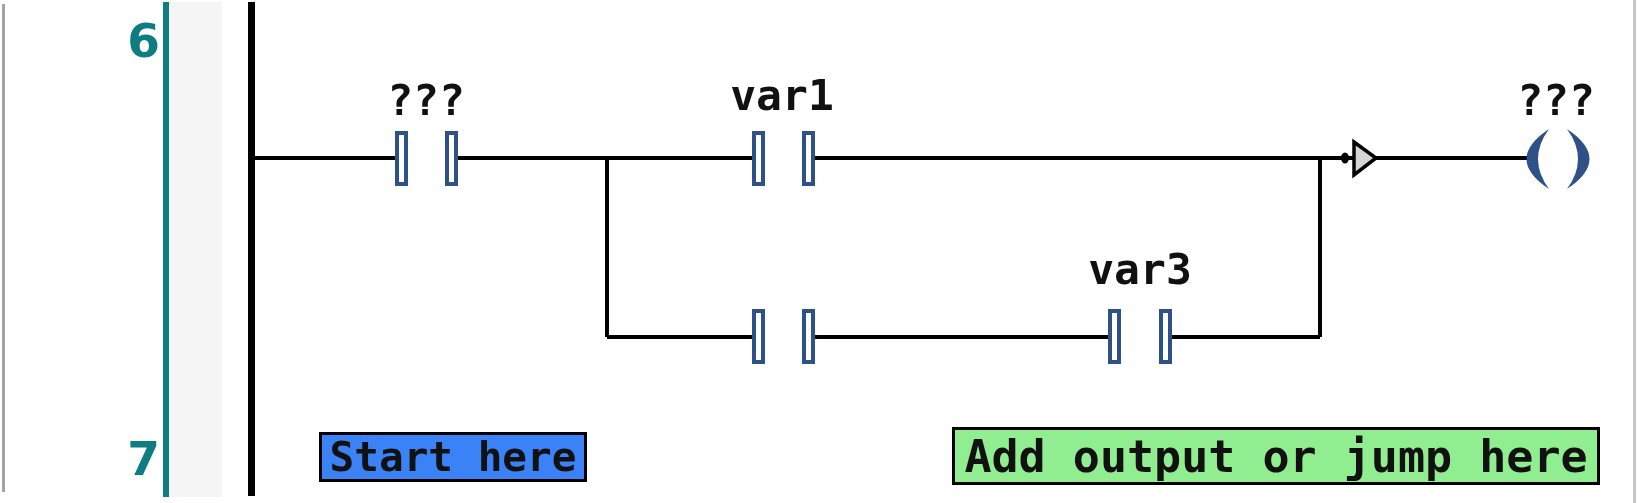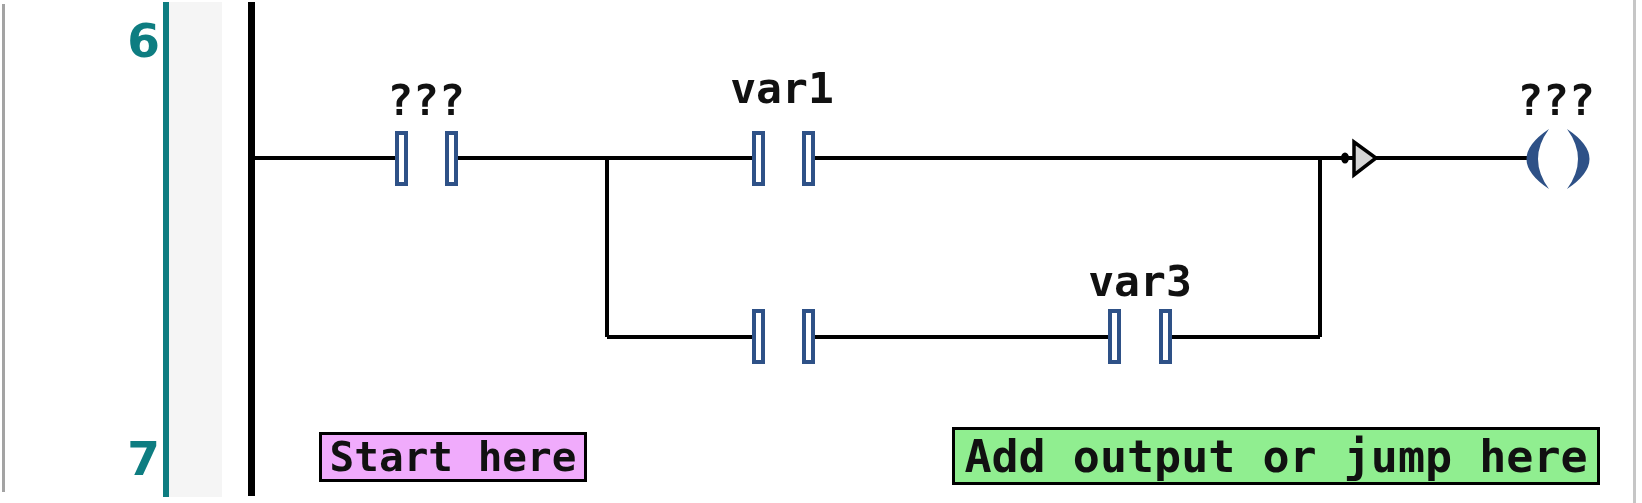--- a/index.html
+++ b/index.html
@@ -22,21 +22,21 @@
     position:absolute;transform:translateX(-50%);white-space:nowrap;color:#111;
     font-family:"DejaVu Sans Mono","Liberation Mono",monospace;
     font-weight:bold;font-size:43px;line-height:43px;
   }
   .hint{
     position:absolute;box-sizing:border-box;border:3px solid #000;
     display:flex;align-items:center;justify-content:center;color:#111;
     font-family:"DejaVu Sans Mono","Liberation Mono",monospace;font-weight:bold;
     white-space:nowrap;cursor:pointer;
   }
-  .hint-start{left:319px;top:432px;width:268px;height:50px;background:#f0abfc;font-size:41px;}
+  .hint-start{left:319px;top:432px;width:268px;height:50px;background:#3b82f6;font-size:41px;}
   .hint-add{left:952px;top:427px;width:648px;height:58px;background:#90ee90;font-size:45px;}
 </style>
 </head>
 <body>
 
 <div class="canvas">
 
   <div class="edge-left"></div>
 
   <div class="rung-num" style="top:17px">6</div>
@@ -75,20 +75,20 @@
     <ellipse cx="1345" cy="158" rx="4" ry="5.5" fill="#000"></ellipse>
     <polygon points="1354,142 1354,175 1376,158" fill="#d5d5d5" stroke="#000" stroke-width="3.5"></polygon>
 
     <g fill="#2e5187">
       <path d="M1549,129 Q1504,159 1549,189 Q1527,159 1549,129 Z"></path>
       <path d="M1567,129 Q1612,159 1567,189 Q1589,159 1567,129 Z"></path>
     </g>
   </svg>
 
   <div class="lbl" style="left:426px;top:79px">???</div>
-  <div class="lbl" style="left:782px;top:67px">var1</div>
-  <div class="lbl" style="left:1140px;top:260px">var3</div>
+  <div class="lbl" style="left:782px;top:74px">var1</div>
+  <div class="lbl" style="left:1140px;top:248px">var3</div>
   <div class="lbl" style="left:1556px;top:79px">???</div>
 
   <div class="hint hint-start">Start here</div>
   <div class="hint hint-add">Add output or jump here</div>
 
 </div>
 
 </body></html>

